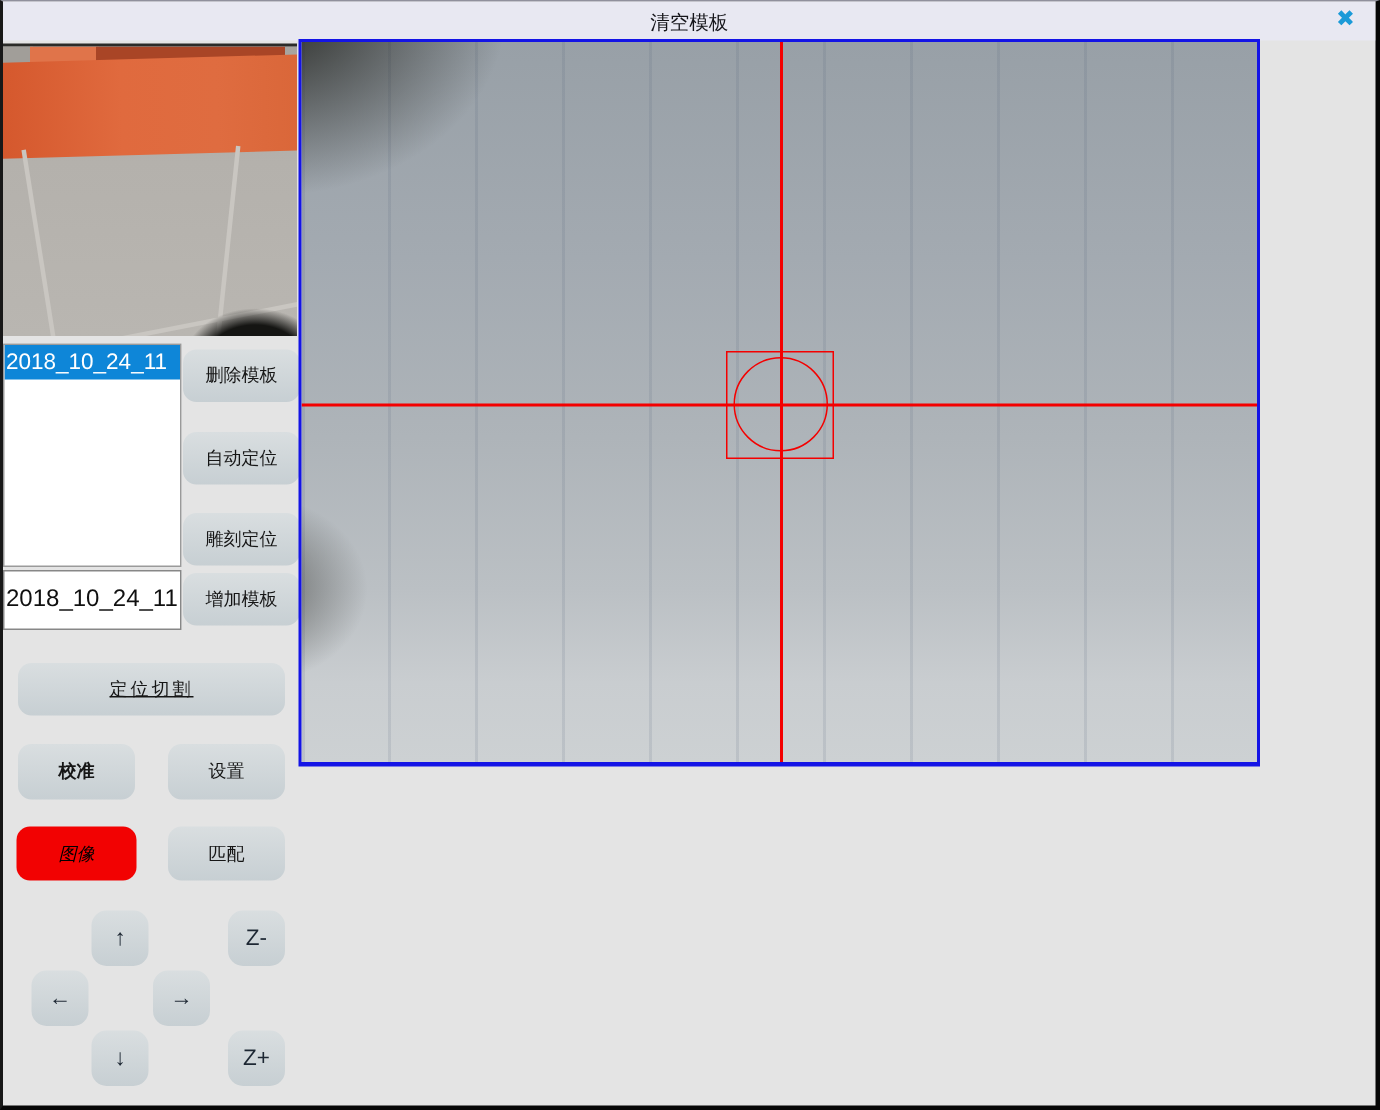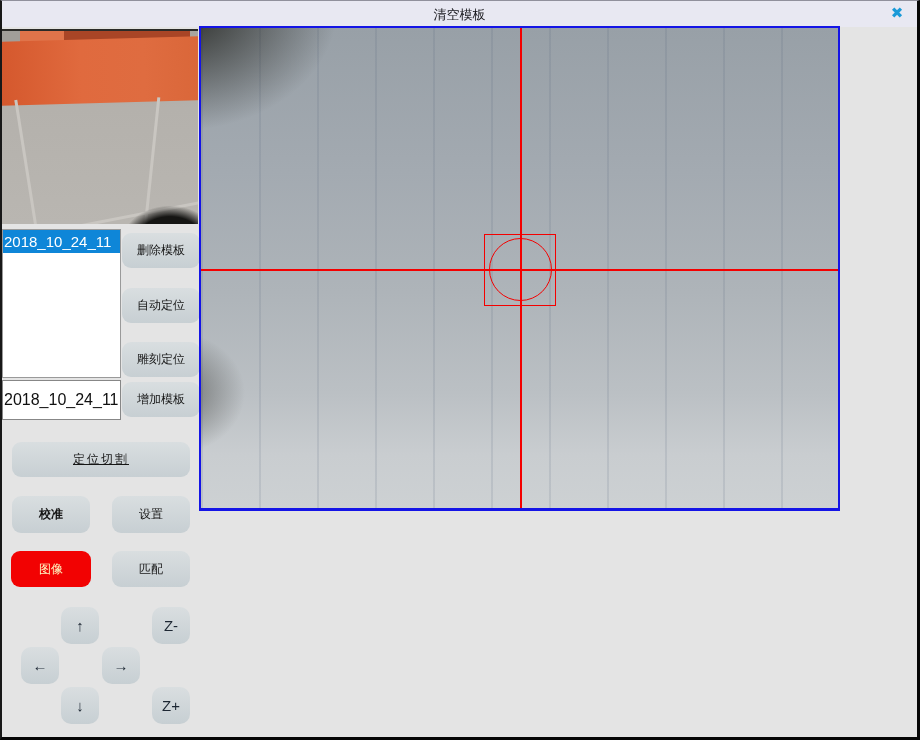--- a/index.html
+++ b/index.html
@@ -68,21 +68,21 @@
     border:1px solid #878787;background:#fff;font-size:16px;color:#101010;
     padding:0 0 0 1px;outline:none;
   }
   
   .btn{
     position:absolute;display:flex;align-items:center;justify-content:center;
     background:linear-gradient(180deg,#d9dee0,#c7cfd3);
     border:none;border-radius:9px;color:#161616;font-size:12px;cursor:pointer;
     padding:0;
   }
-  .btn.red{background:var(--active-red);color:#fef9c3;}
+  .btn.red{background:var(--active-red);color:#000000;font-style:italic;}
   .tpl{left:120px;width:78px;height:35px;}
   .tpl.b0{top:232px;} .tpl.b1{top:287px;} .tpl.b2{top:341px;} .tpl.b3{top:381px;}
   .btn.poscut{left:10px;top:441px;width:178px;height:35px;letter-spacing:2px;text-decoration:underline;}
   .btn.calib{left:10px;top:495px;width:78px;height:37px;font-weight:bold;}
   .btn.sett {left:110px;top:495px;width:78px;height:37px;}
   .btn.img  {left:9px;top:550px;width:80px;height:36px;}
   .btn.match{left:110px;top:550px;width:78px;height:36px;}
   .jog{width:38px;height:37px;border-radius:10px;font-size:15px;color:#1d2733;}
   .jog.up{left:59px;top:606px;}  .jog.zminus{left:150px;top:606px;}
   .jog.left{left:19px;top:646px;}.jog.right{left:100px;top:646px;}

